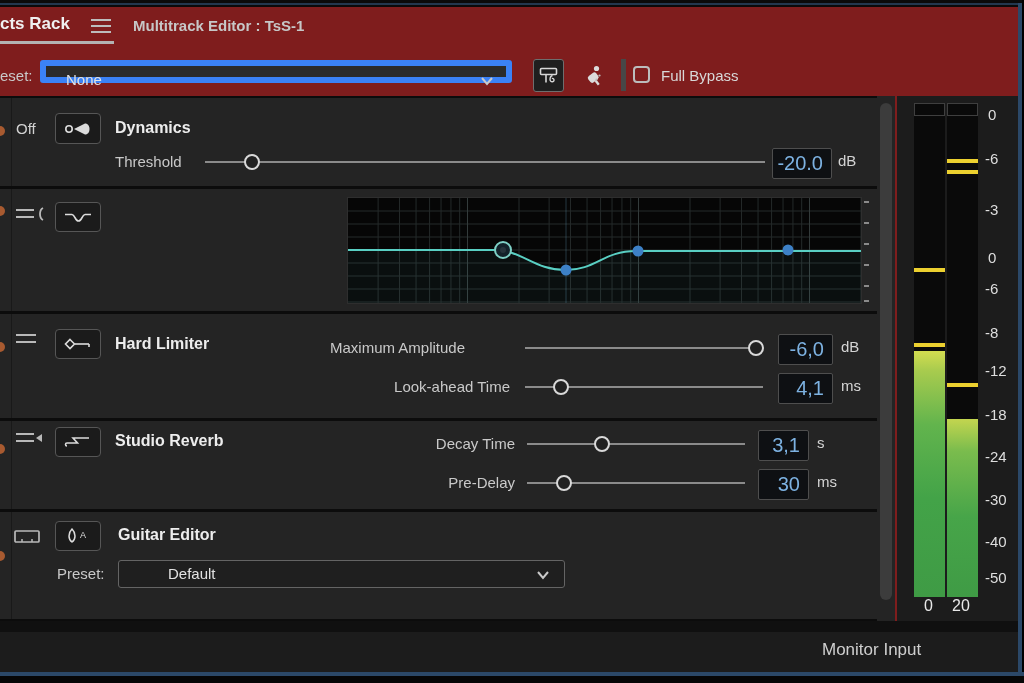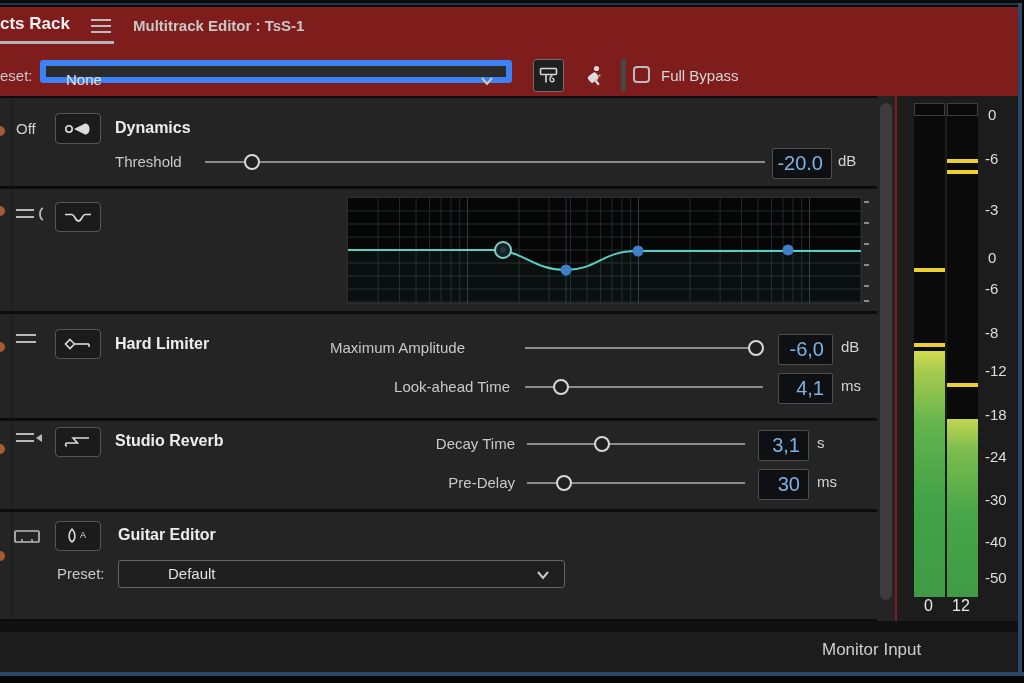--- a/index.html
+++ b/index.html
@@ -266,19 +266,19 @@
   <div class="abs scale-lbl" style="left:985px;top:280px;">-6</div>
   <div class="abs scale-lbl" style="left:985px;top:324px;">-8</div>
   <div class="abs scale-lbl" style="left:985px;top:362px;">-12</div>
   <div class="abs scale-lbl" style="left:985px;top:406px;">-18</div>
   <div class="abs scale-lbl" style="left:985px;top:448px;">-24</div>
   <div class="abs scale-lbl" style="left:985px;top:491px;">-30</div>
   <div class="abs scale-lbl" style="left:985px;top:533px;">-40</div>
   <div class="abs scale-lbl" style="left:985px;top:569px;">-50</div>
 
   <div class="abs" style="left:924px;top:597px;font-size:16px;color:#e8e8e8;">0</div>
-  <div class="abs" style="left:952px;top:597px;font-size:16px;color:#e8e8e8;">12</div>
+  <div class="abs" style="left:952px;top:597px;font-size:16px;color:#e8e8e8;">20</div>
 
   <div class="abs" style="left:0;top:621px;width:1018px;height:11px;background:#101010;"></div>
   <div class="abs" style="left:0;top:632px;width:1018px;height:40px;background:#1c1c1c;"></div>
   <div class="abs" style="left:822px;top:640px;font-size:17px;color:#cfcfcf;">Monitor Input</div>
 
 </div>
 
 </body></html>

